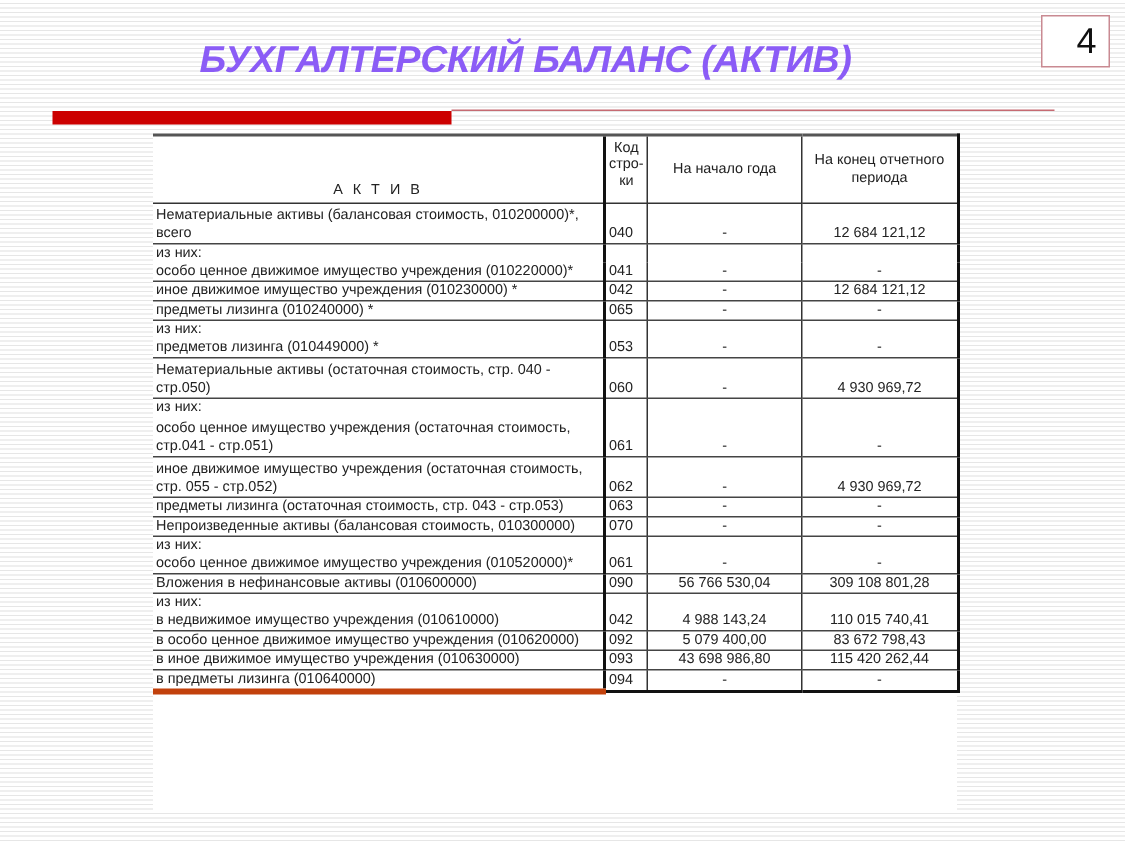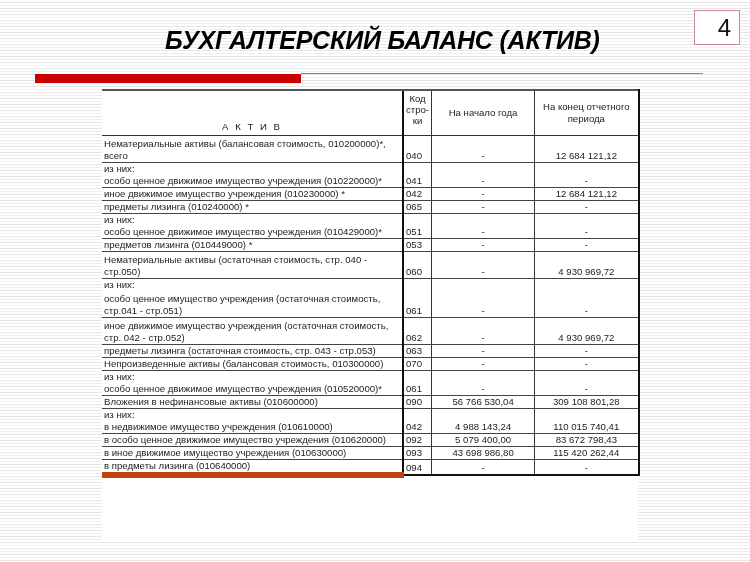--- a/index.html
+++ b/index.html
@@ -6,22 +6,22 @@
   body {
     width: 750px; height: 562px; position: relative; overflow: hidden;
     background-color: #ffffff;
     background-image: repeating-linear-gradient(to bottom,
       #ffffff 0px, #ffffff 2px, #e6e6e6 2px, #e6e6e6 3px, #ffffff 3px, #ffffff 5px, #efefef 5px, #efefef 6px);
     font-family: "Liberation Sans", sans-serif;
   }
   .title {
     position: absolute; left: 133px; top: 26px;
     font-family: "Liberation Sans", sans-serif;
-    font-size: 25px; font-weight: bold; font-style: italic; color: #000000;
-    letter-spacing: -0.2px; white-space: nowrap; margin-left: 32px;
+    font-size: 25px; font-weight: bold; font-style: italic; color: #8b5cf6;
+    letter-spacing: -0.2px; white-space: nowrap;
   }
   .page-num {
     position: absolute; left: 694px; top: 10px; width: 46px; height: 35px;
     border: 1px solid #c98a92; background: #fff;
     font-size: 24px; color: #111; text-align: right; box-sizing: border-box;
     padding-right: 8px; line-height: 33px;
     font-family: "Liberation Sans", sans-serif;
   }
   .red-bar {
     position: absolute; left: 35px; top: 74px; width: 266px; height: 9px; background: #cc0000;
@@ -48,21 +48,21 @@
   .hdr-row th { height: 42px; border-top: 2px solid #555; border-bottom: 1px solid #333; }
   .hdr-name { text-align: center; letter-spacing: 2px; padding-bottom: 2px !important; }
   .hdr-code { text-align: center; vertical-align: top !important; padding-top: 2px !important; line-height: 11px !important; border-left: 2px solid #111; border-right: 1px solid #333; }
   .hdr-start { vertical-align: middle !important; border-right: 1px solid #333; }
   .hdr-end { text-align: center; vertical-align: middle !important; border-right: 2px solid #111; }
   td.name { text-align: left; border-bottom: 1px solid #444; }
   td.code { text-align: left; border-left: 2px solid #111; border-right: 1px solid #333; border-bottom: 1px solid #444; padding-left: 4px; }
   td.start { text-align: center; border-right: 1px solid #333; border-bottom: 1px solid #444; }
   td.end { text-align: center; border-right: 2px solid #111; border-bottom: 1px solid #444; }
   tr.last td.code, tr.last td.start, tr.last td.end { border-bottom: 2px solid #111; }
-  tr.last td.name { border-bottom: 6px solid #c2410c; }
+  tr.last td.name { border-bottom: 4px solid #c2410c; }
   tr.h1 td { height: 12px; }
   tr.h2 td { height: 26px; }
 </style>
 </head>
 <body>
 
 <div class="title">БУХГАЛТЕРСКИЙ БАЛАНС (АКТИВ)</div>
 <div class="page-num">4</div>
 <div class="red-bar"></div>
 <div class="red-line"></div>
@@ -118,26 +118,20 @@
         <td class="start">-</td>
         <td class="end">-</td>
       </tr>
       <tr class="h1">
         <td class="name" style="border-bottom: none;">из них:</td>
         <td class="code" style="border-bottom: none;"></td>
         <td class="start" style="border-bottom: none;"></td>
         <td class="end" style="border-bottom: none;"></td>
       </tr>
       <tr class="h1">
-        <td class="name">особо ценное движимое имущество учреждения (010429000)*</td>
-        <td class="code">051</td>
-        <td class="start">-</td>
-        <td class="end">-</td>
-      </tr>
-      <tr class="h1">
         <td class="name">предметов лизинга  (010449000) *</td>
         <td class="code">053</td>
         <td class="start">-</td>
         <td class="end">-</td>
       </tr>
       <tr class="h2">
         <td class="name">Нематериальные активы (остаточная стоимость, стр. 040 - стр.050)</td>
         <td class="code">060</td>
         <td class="start">-</td>
         <td class="end">4 930 969,72</td>
@@ -148,21 +142,21 @@
         <td class="start" style="border-bottom: none;"></td>
         <td class="end" style="border-bottom: none;"></td>
       </tr>
       <tr class="h2">
         <td class="name">особо ценное имущество учреждения (остаточная стоимость, стр.041 - стр.051)</td>
         <td class="code">061</td>
         <td class="start">-</td>
         <td class="end">-</td>
       </tr>
       <tr class="h2">
-        <td class="name">иное движимое имущество учреждения (остаточная стоимость, стр. 042 -  стр.052)</td>
+        <td class="name">иное движимое имущество учреждения (остаточная стоимость, стр. 055 -  стр.052)</td>
         <td class="code">062</td>
         <td class="start">-</td>
         <td class="end">4 930 969,72</td>
       </tr>
       <tr class="h1">
         <td class="name">предметы лизинга (остаточная стоимость, стр. 043 -  стр.053)</td>
         <td class="code">063</td>
         <td class="start">-</td>
         <td class="end">-</td>
       </tr>

